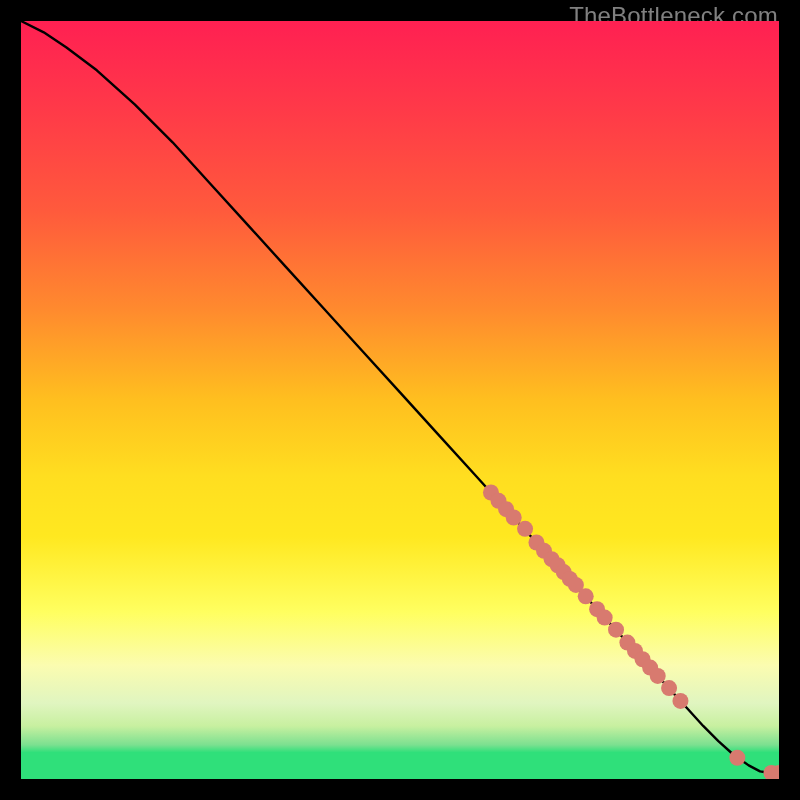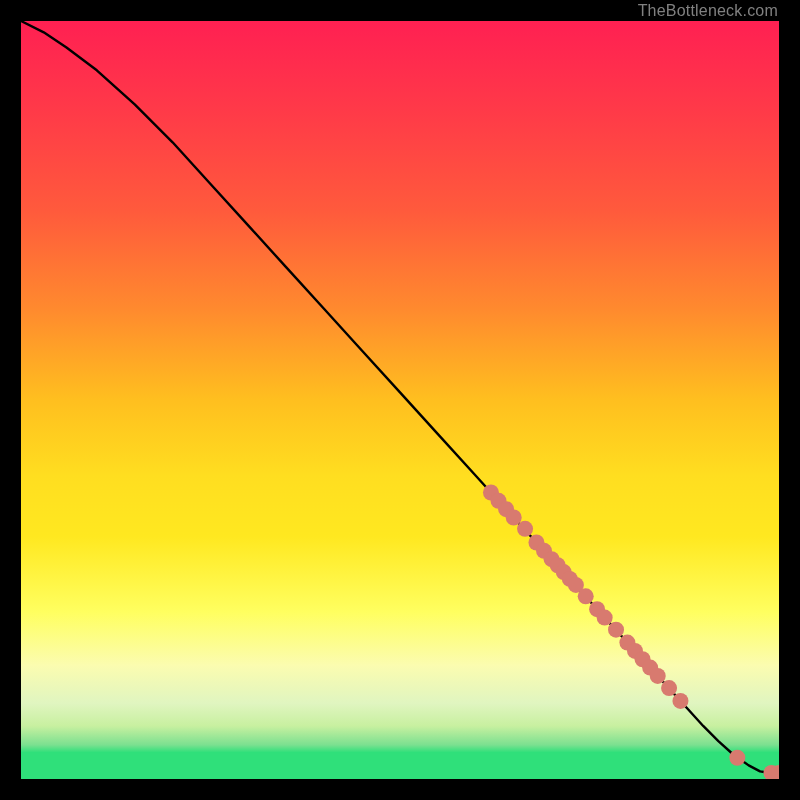--- a/index.html
+++ b/index.html
@@ -20,22 +20,23 @@
   }
   .gradient {
     position: absolute;
     inset: 0;
   }
   .attribution {
     position: absolute;
     top: 2px;
     right: 22px;
     color: #808080;
-    font-size: 16px;
+    font-size: 24px;
     letter-spacing: 0.2px;
+    text-decoration: underline;
   }
   svg.overlay {
     position: absolute;
     inset: 0;
     width: 100%;
     height: 100%;
   }
 </style>
 </head>
 <body>

